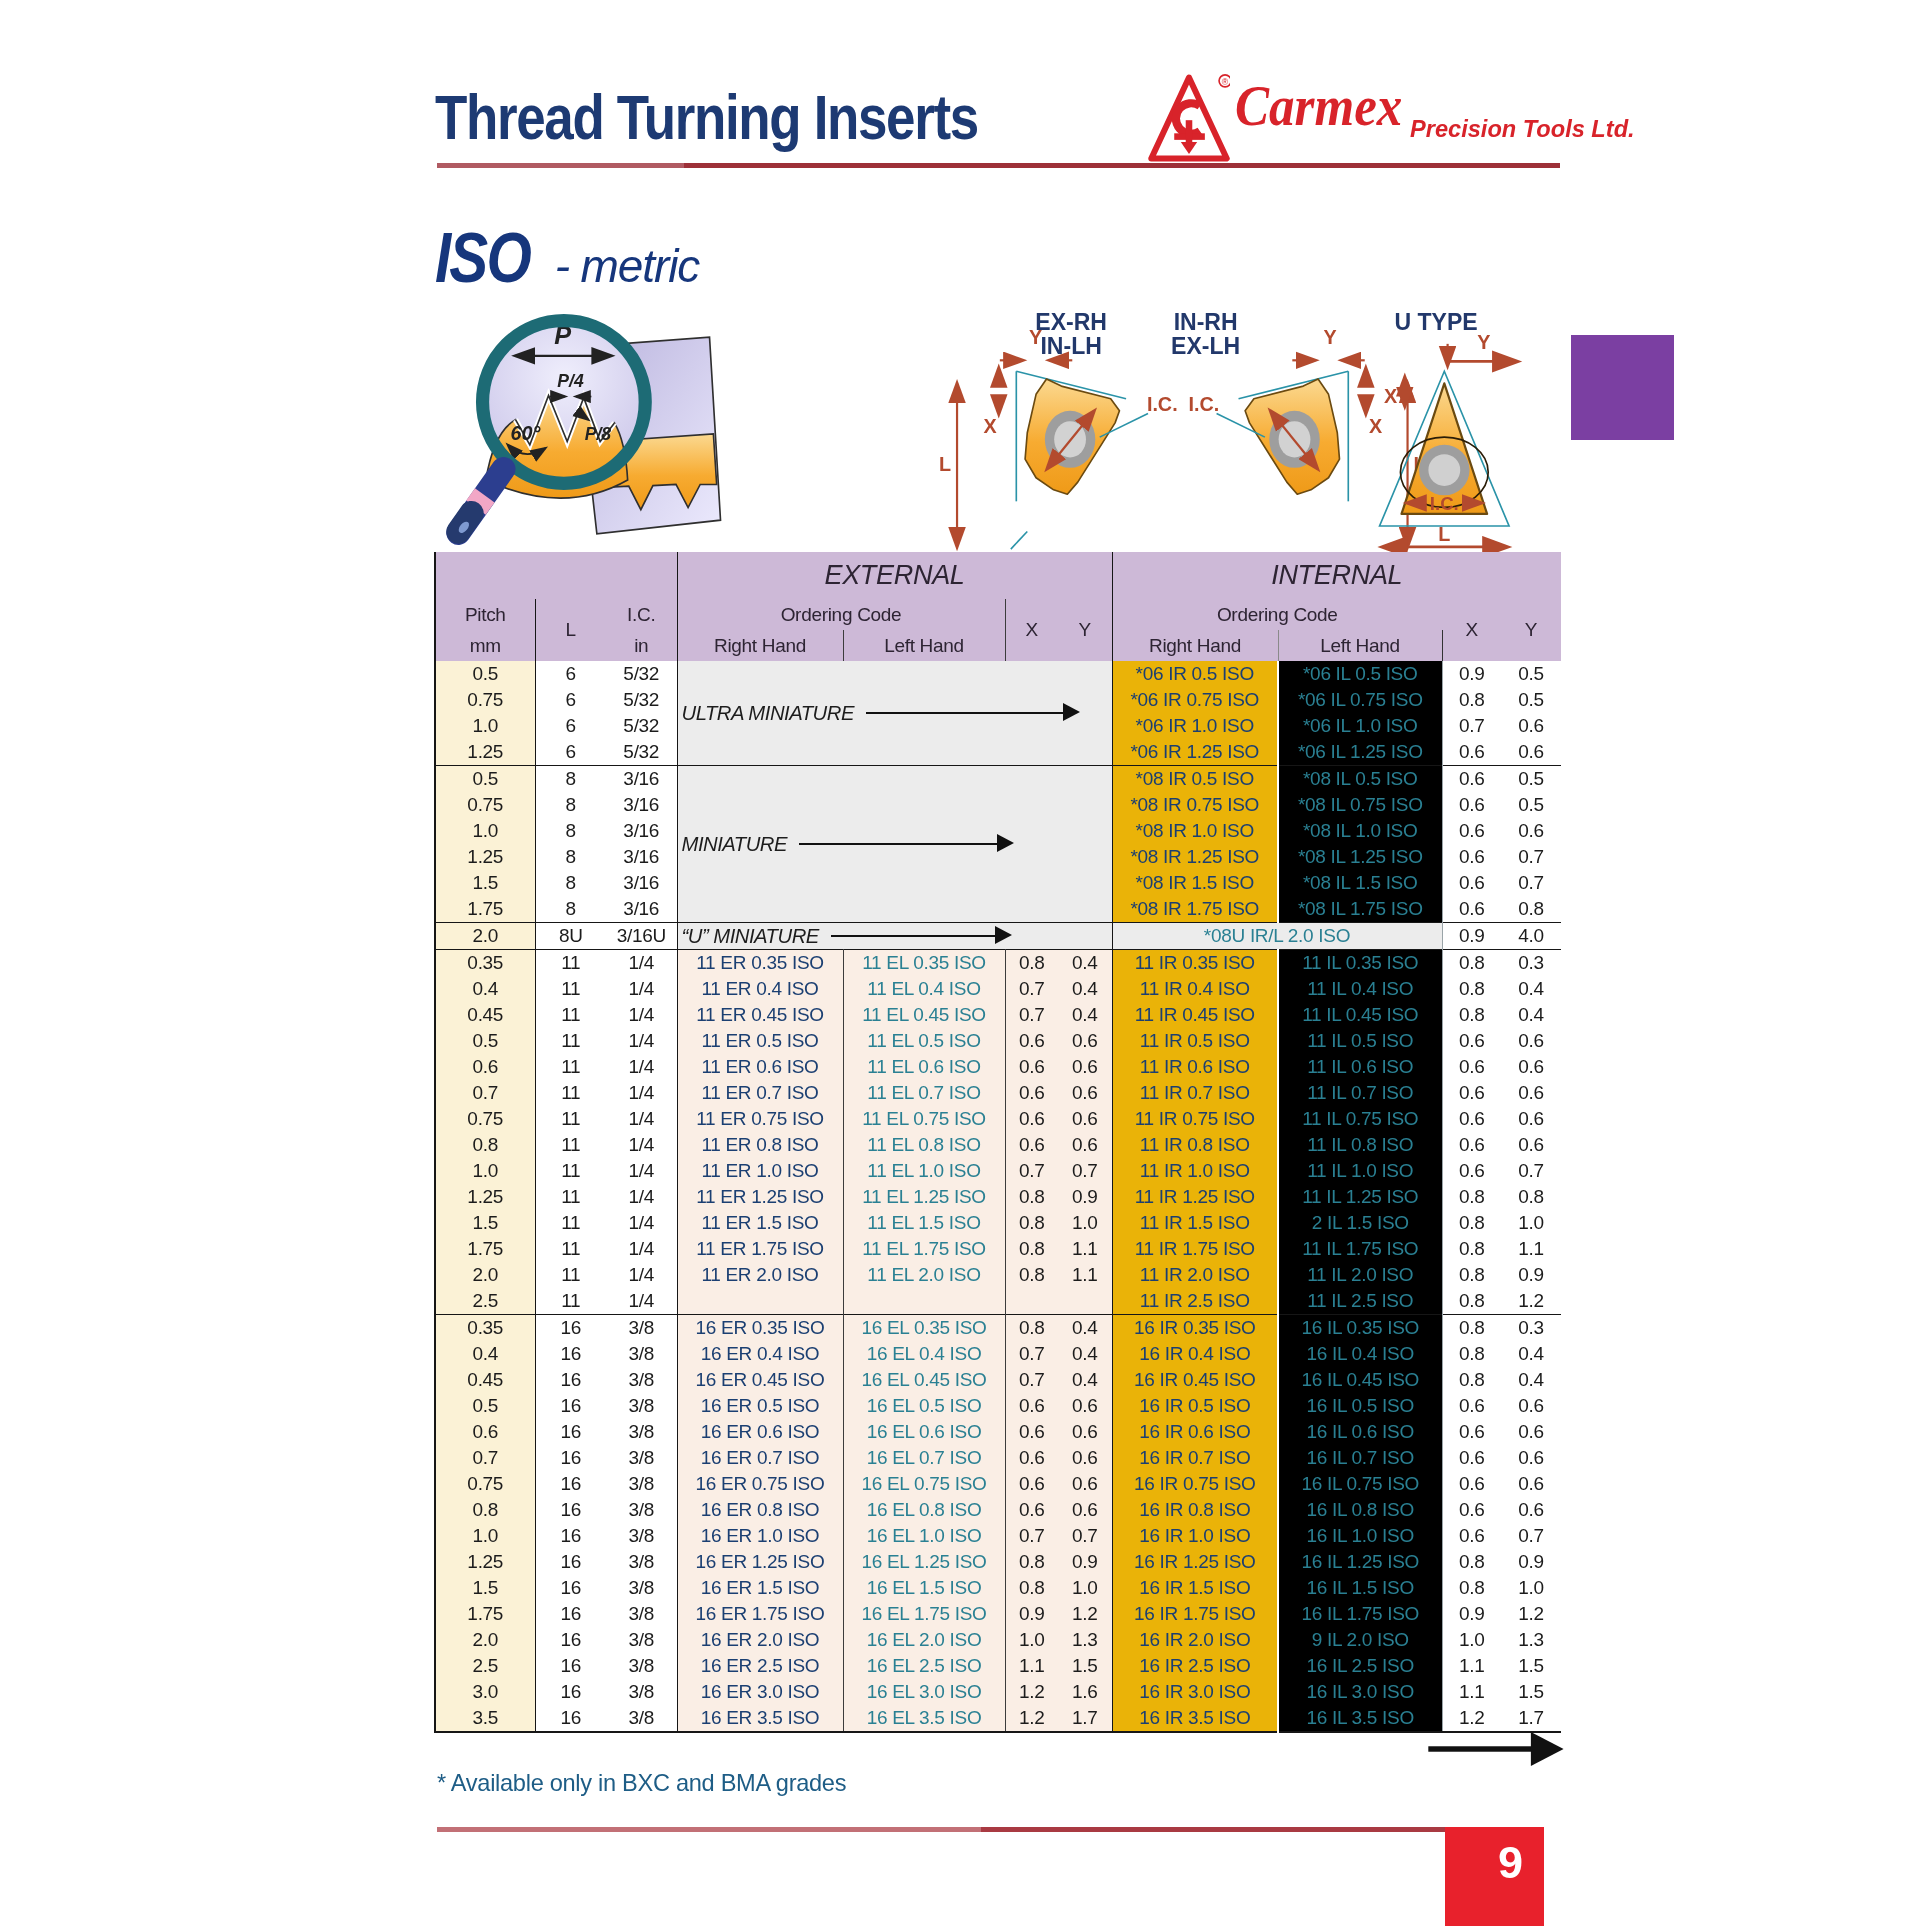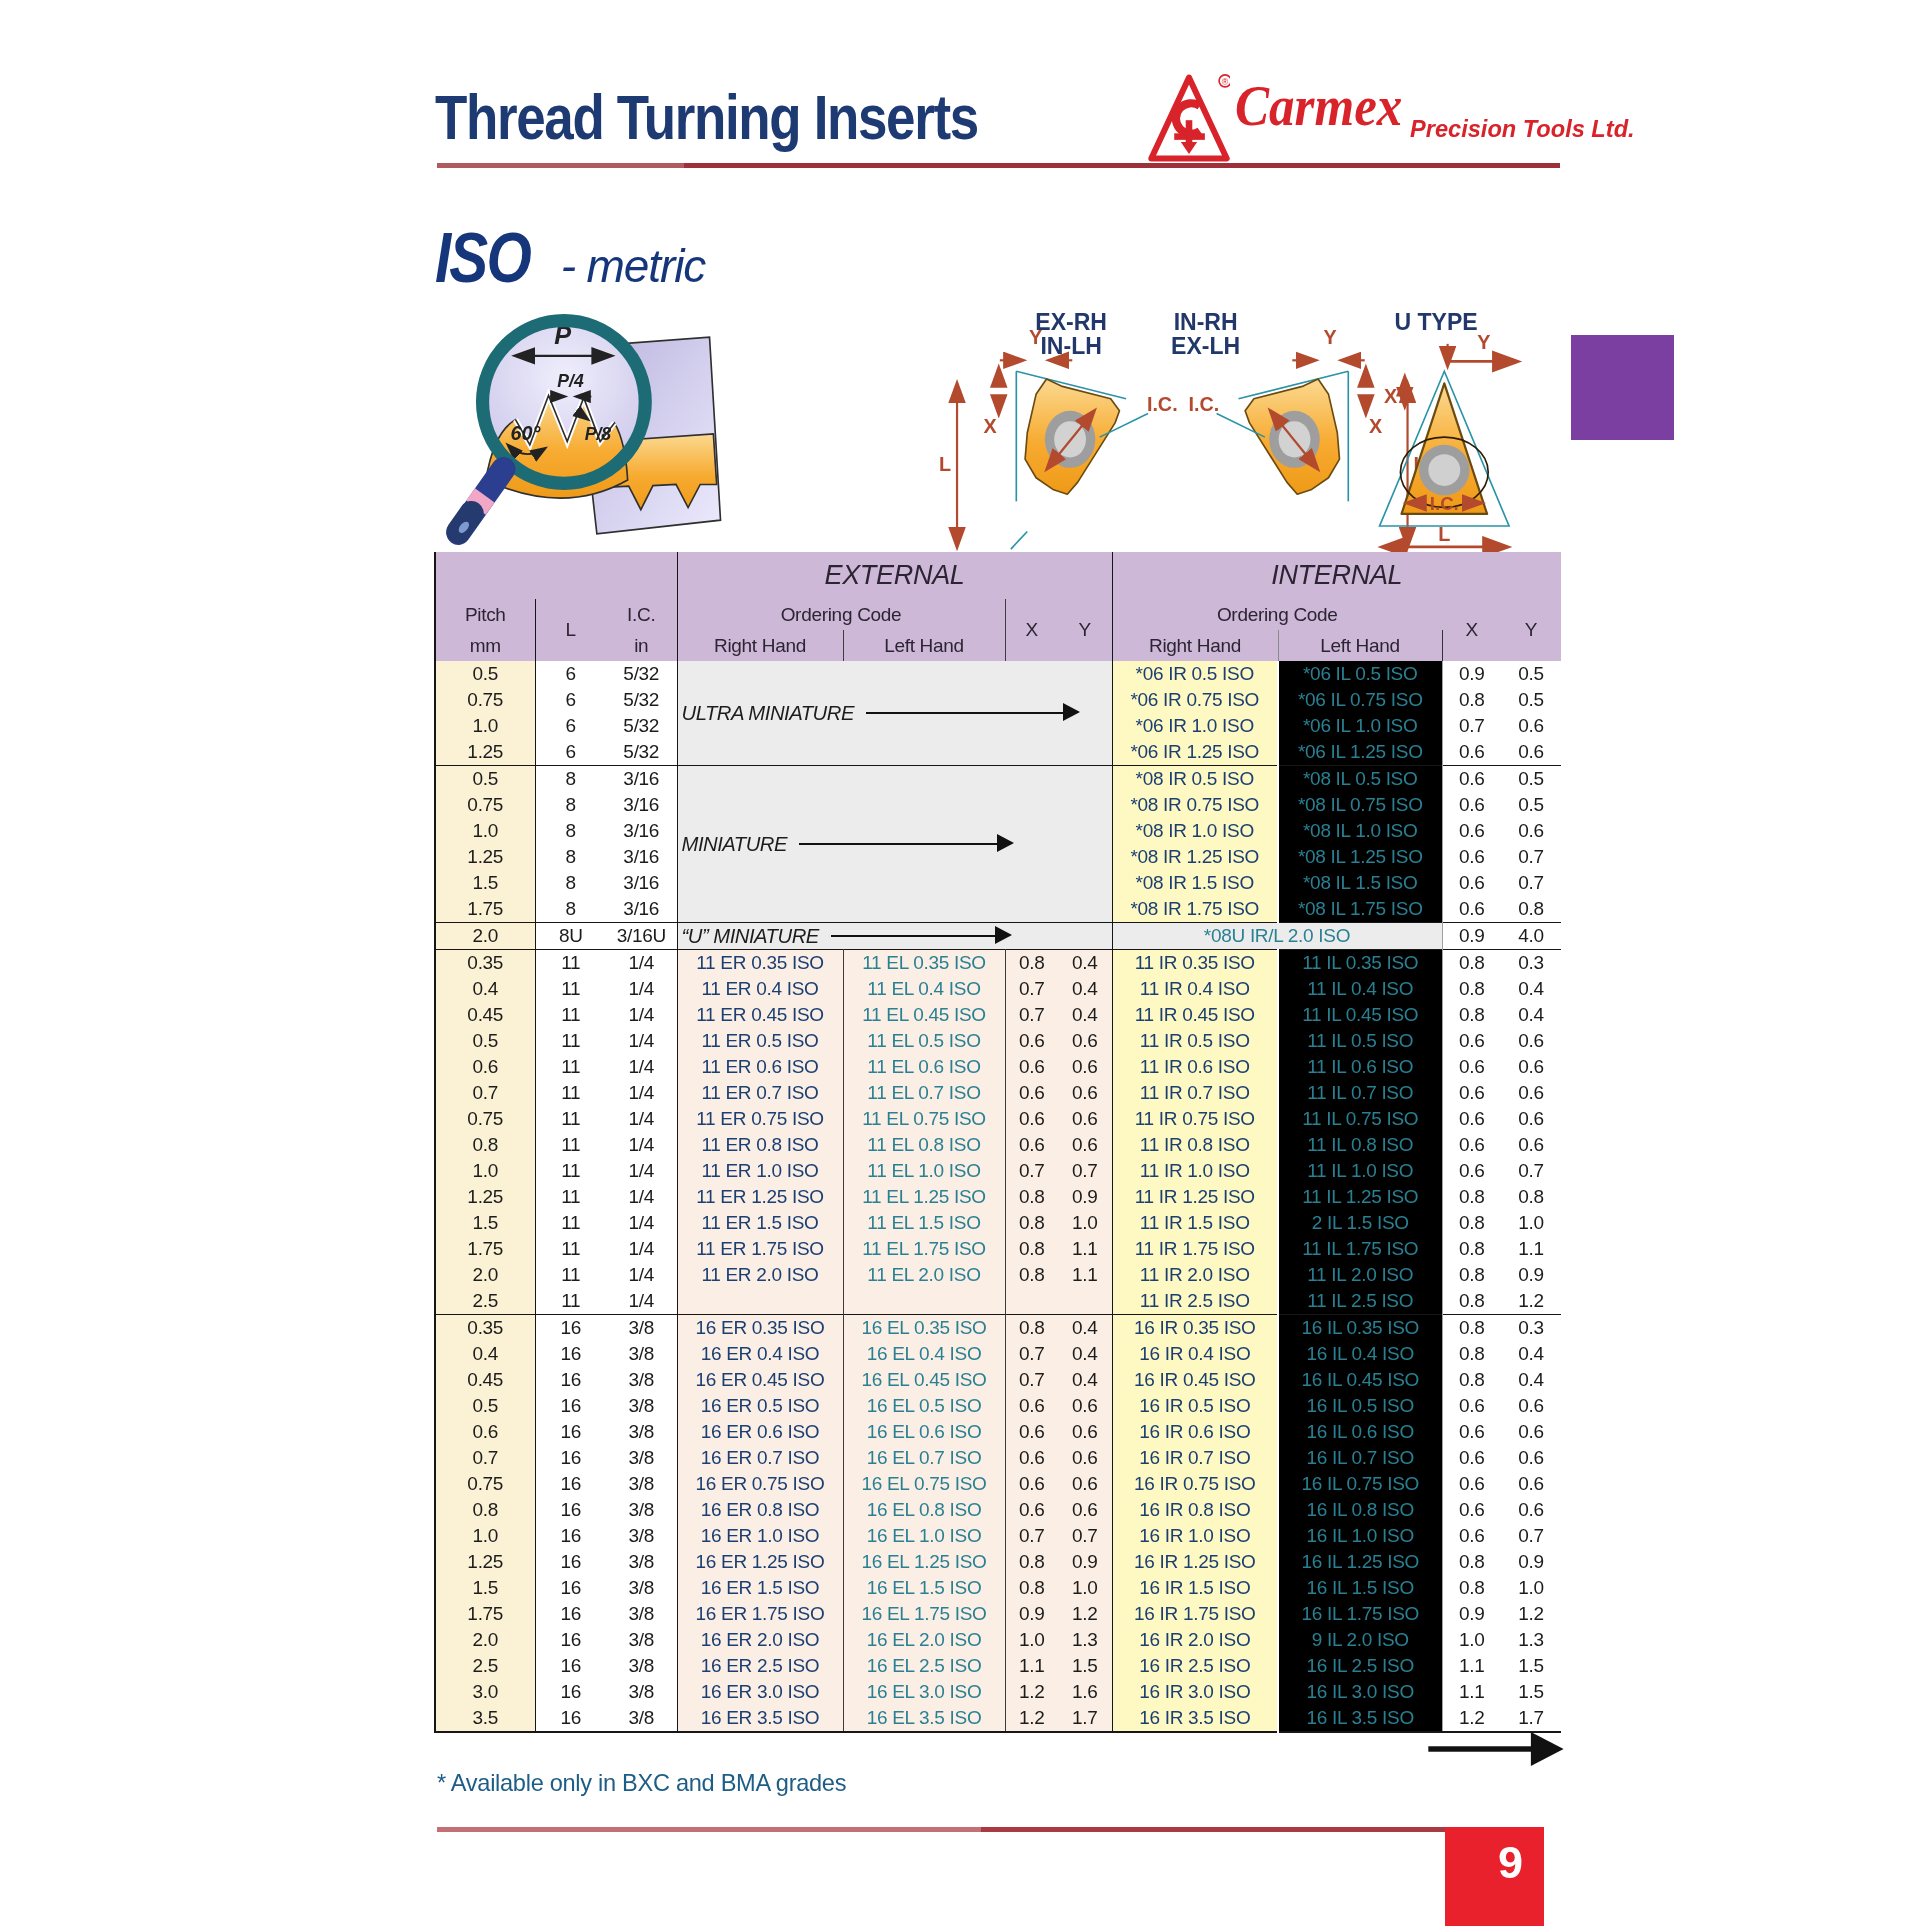--- a/index.html
+++ b/index.html
@@ -14,21 +14,21 @@
             background:linear-gradient(to right,#b05a62 0%,#b05a62 22%,#9d3038 22%,#9d3038 100%);}
   .logo{left:1120px;top:69px;width:417px;height:99px;}
   .logo svg{position:absolute;left:0;top:3.3px;}
   .carmex{position:absolute;left:87px;top:3.3px;font-family:"Liberation Serif", serif;
           font-style:italic;font-weight:bold;font-size:58px;color:#d8232a;
           transform:scaleX(0.88);transform-origin:left top;white-space:nowrap;}
   .ptl{position:absolute;left:262px;top:47px;font-family:Liberation Sans, sans-serif;
        font-style:italic;font-weight:bold;font-size:23.6px;color:#d8232a;white-space:nowrap;}
 
   
-  .iso-line{left:407px;top:217px;display:flex;align-items:baseline;gap:10px;color:#16367c;}
+  .iso-line{left:407px;top:217px;display:flex;align-items:baseline;gap:4px;color:#16367c;}
   .iso-big{font-size:71px;font-style:italic;font-weight:bold;display:inline-block;
            transform:scaleX(0.82);transform-origin:left bottom;letter-spacing:-2.2px;}
   .iso-small{font-size:46px;font-style:italic;letter-spacing:-1.1px;}
 
   .purple-box{left:1543px;top:335px;width:103px;height:105px;background:#7b3fa2;}
 
   
   .spec-table{position:absolute;left:406px;top:552px;border-collapse:collapse;table-layout:fixed;
               border-left:2.2px solid #161616;border-bottom:2.2px solid #161616;}
   .spec-table td,.spec-table th{padding:0;margin:0;text-align:center;vertical-align:middle;
@@ -52,21 +52,21 @@
   .num{color:#1c1c1c;}
   .code{font-weight:bold;font-size:18.7px;letter-spacing:-0.5px;}
   .navy{color:#1b3f72;}
   .teal{color:#2a8093;}
   .c-pitch{background:#fbf2d6;border-right:1.1px solid #161616;}
   .c-l{background:#ffffff;}
   .c-ic{background:#ffffff;border-right:1.6px solid #161616;}
   .c-er,.c-el,.c-ex,.c-ey{background:#faeee5;}
   .c-er,.c-el{border-right:1.1px solid #3c3c3c;}
   .c-ey{border-right:1.6px solid #161616;}
-  .c-ir{background:#fef9c3;border-right:2.2px solid #ffffff;}
+  .c-ir{background:#eab308;border-right:2.2px solid #ffffff;}
   .c-il{background:#000000;border-right:1.1px solid #9aa4a8;}
   .c-ix,.c-iy{background:#ffffff;}
   .ext-merged{background:#ececec;border-right:1.6px solid #161616;}
   .u-int{background:#ececec;border-right:1.1px solid #9aa4a8;}
   tr.gs td{border-top:1.6px solid #161616;}
 
   .gl{display:flex;align-items:center;gap:12px;padding-left:4px;}
   .gl-text{font-style:italic;font-size:20.3px;color:#1d1d1d;letter-spacing:-0.5px;}
   .gl-arrow{position:relative;flex:0 0 auto;height:2.7px;background:#111;width:198px;margin-right:22px;}
   .gl-arrow::after{content:"";position:absolute;right:-16.5px;top:-8.2px;width:0;height:0;

